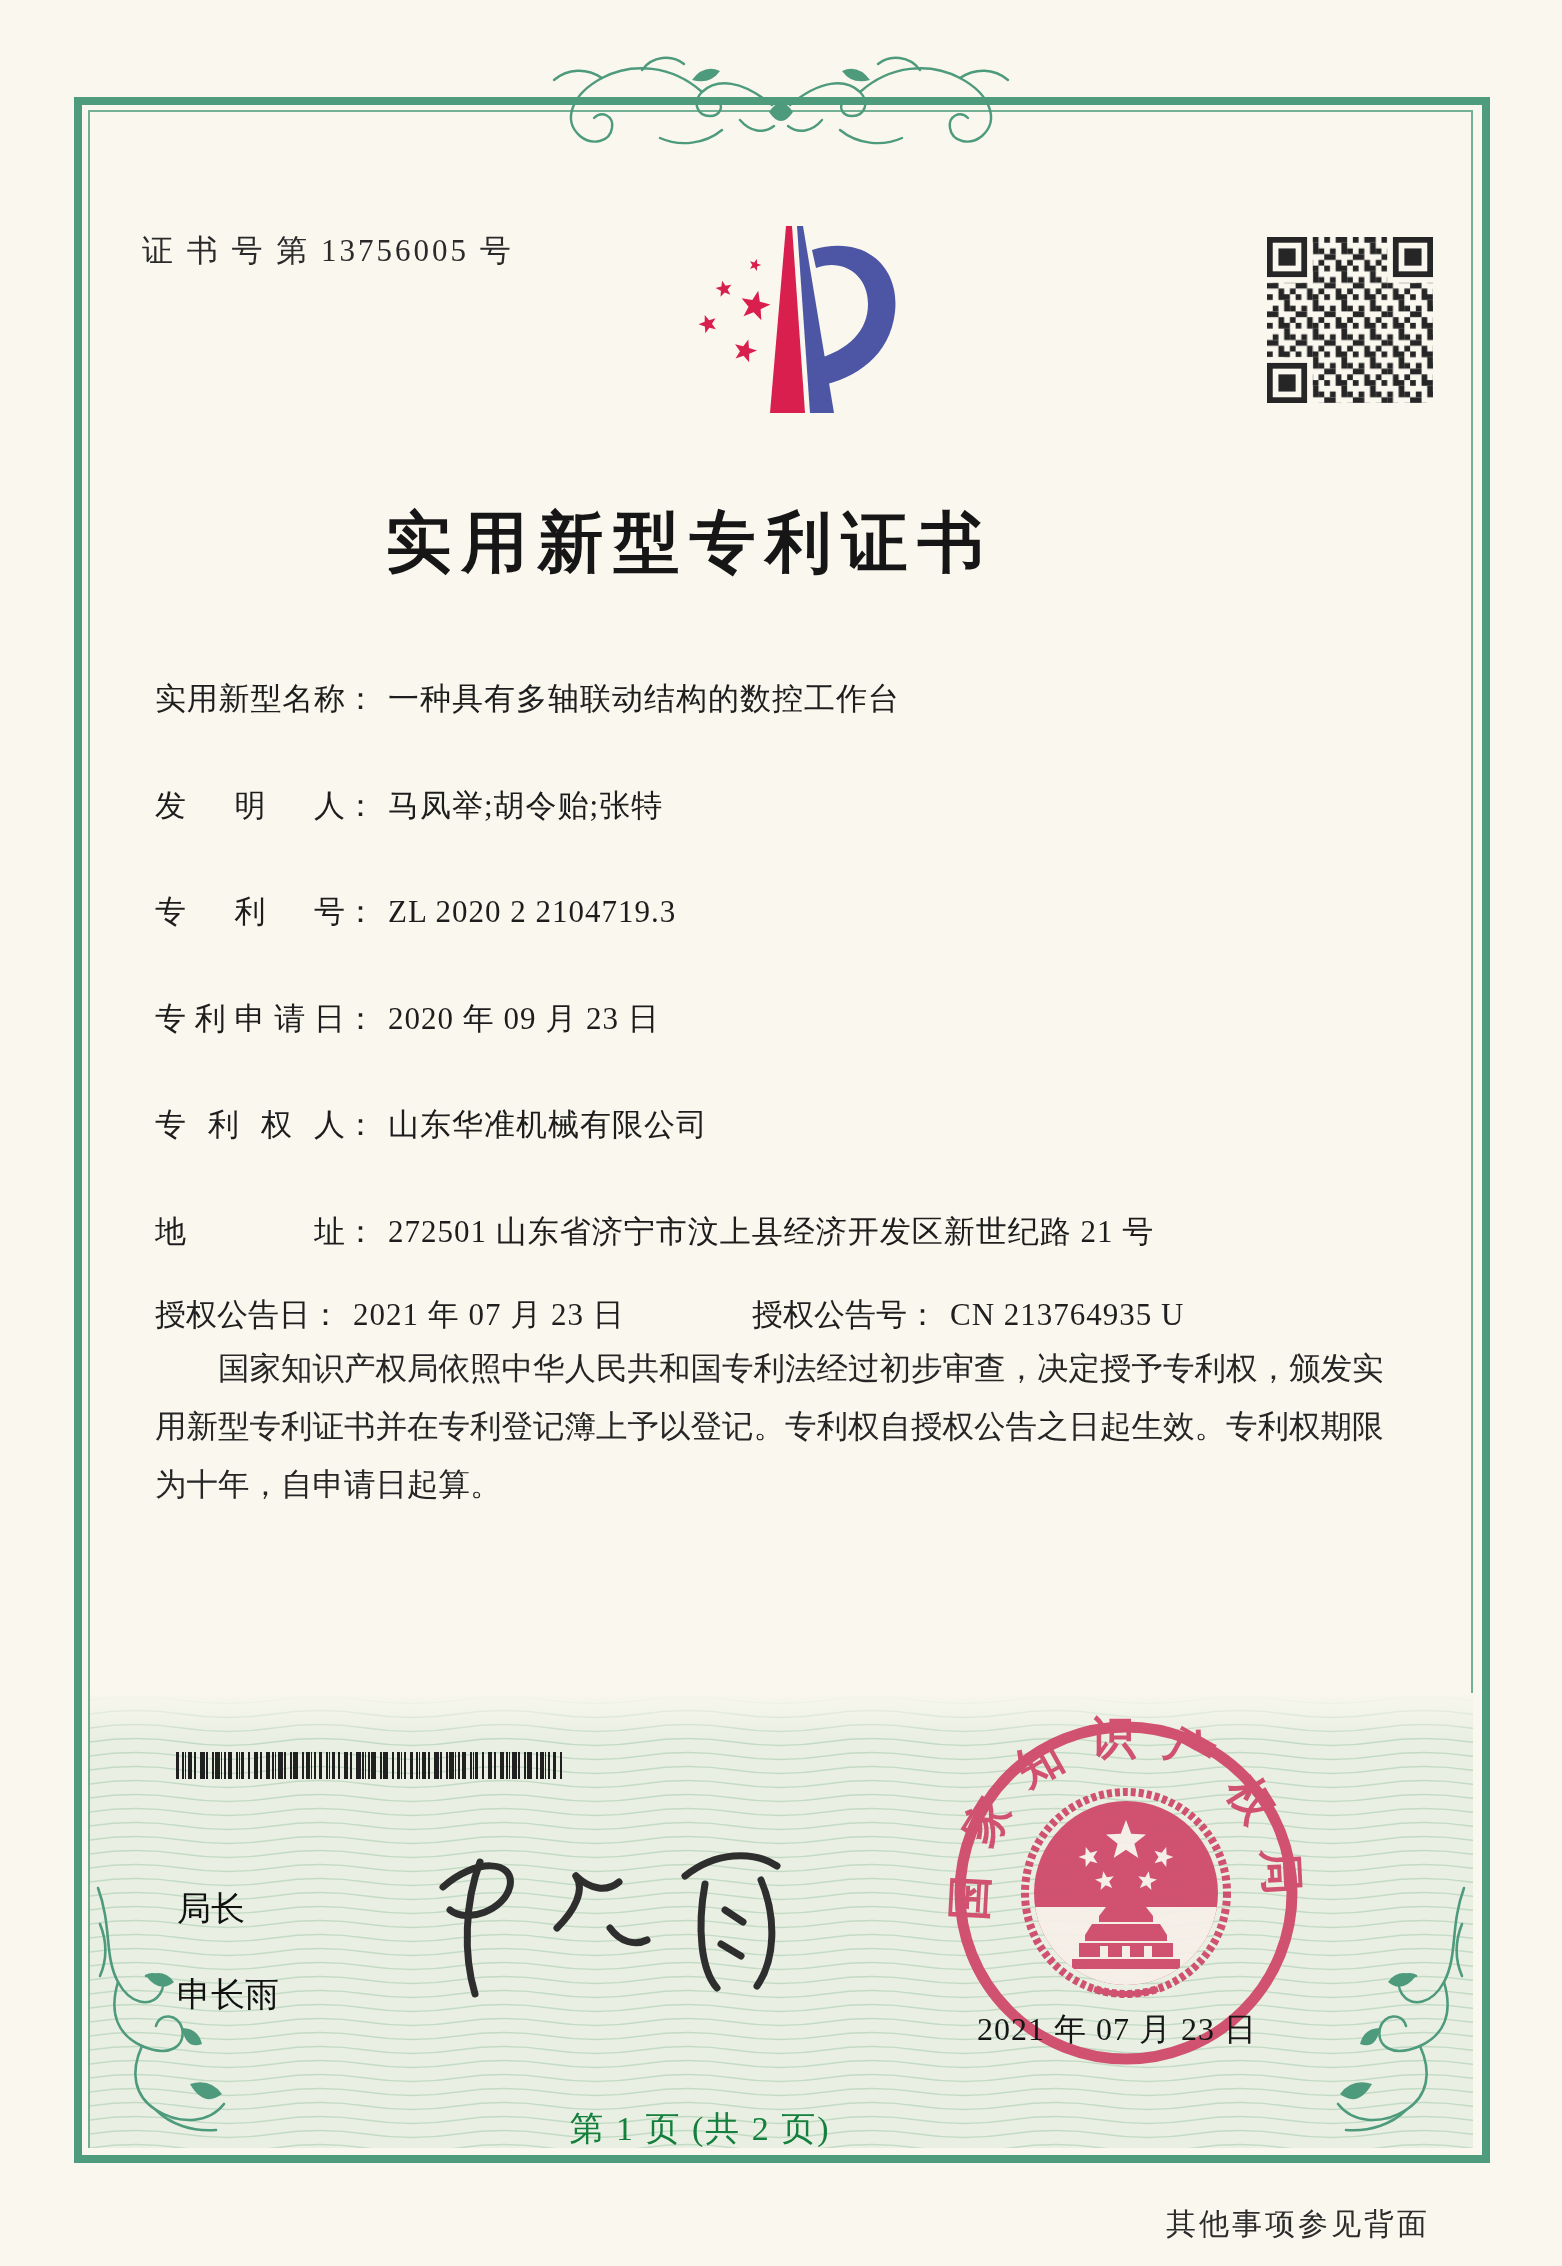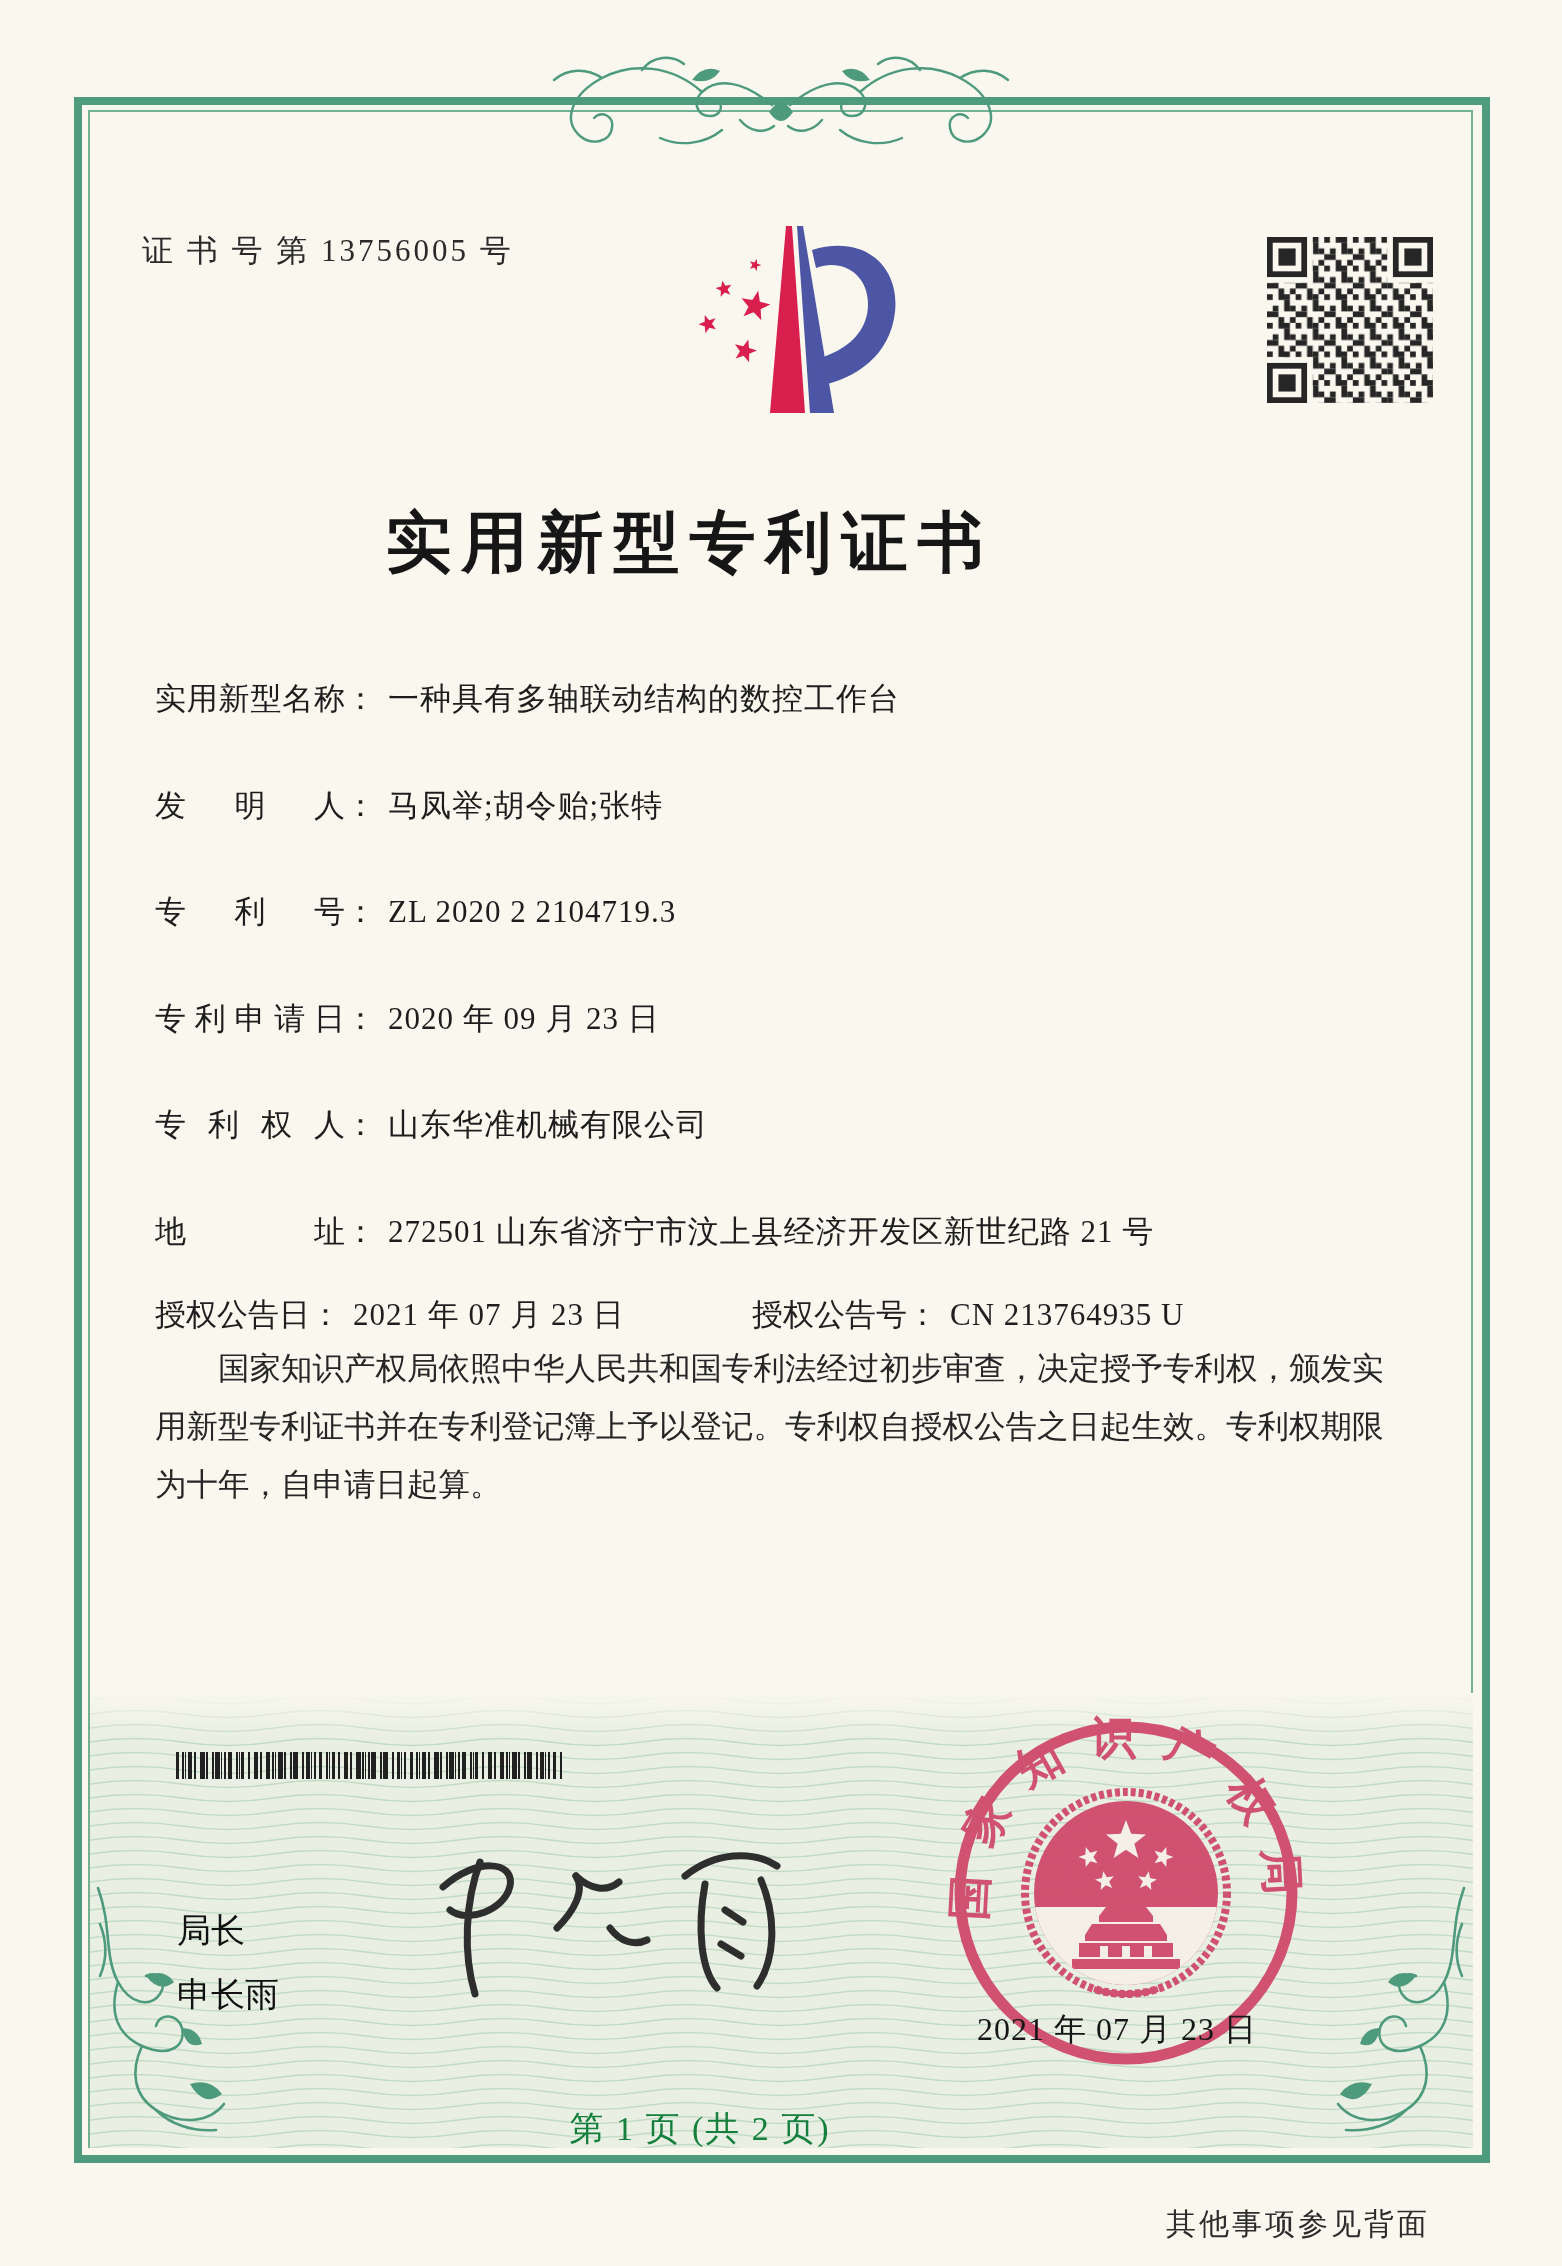--- a/index.html
+++ b/index.html
@@ -45,21 +45,21 @@
     color:#262626;z-index:5;}
   .body-text p{margin:0;text-indent:2em;}
   
   .barcode{left:176px;top:1752px;width:386px;height:27px;z-index:5;
     background-image:
       repeating-linear-gradient(90deg,#202020 0 2px,rgba(0,0,0,0) 2px 6px),
       repeating-linear-gradient(90deg,#202020 0 3px,rgba(0,0,0,0) 3px 13px),
       repeating-linear-gradient(90deg,#202020 0 1px,rgba(0,0,0,0) 1px 9px);}
   
   .signer-title{left:177px;top:1886px;font-size:34px;color:#111;
-    font-family:Liberation Mono, monospace;z-index:5;margin-top:22px;}
+    font-family:Liberation Mono, monospace;z-index:5;}
   .signer-name{left:177px;top:1972px;font-size:34px;color:#111;
     font-family:"Liberation Sans","DejaVu Sans",sans-serif;z-index:5;}
   .signature{left:405px;top:1832px;z-index:6;}
   
   .seal{left:946px;top:1713px;z-index:4;opacity:.93;}
   .seal-date{left:947px;top:2008px;width:340px;text-align:center;font-size:32px;
     letter-spacing:1px;color:#161616;z-index:6;}
   
   .page-footer{left:0;top:2106px;width:1400px;text-align:center;font-size:34px;
     color:#15803d;z-index:5;letter-spacing:2px;}

